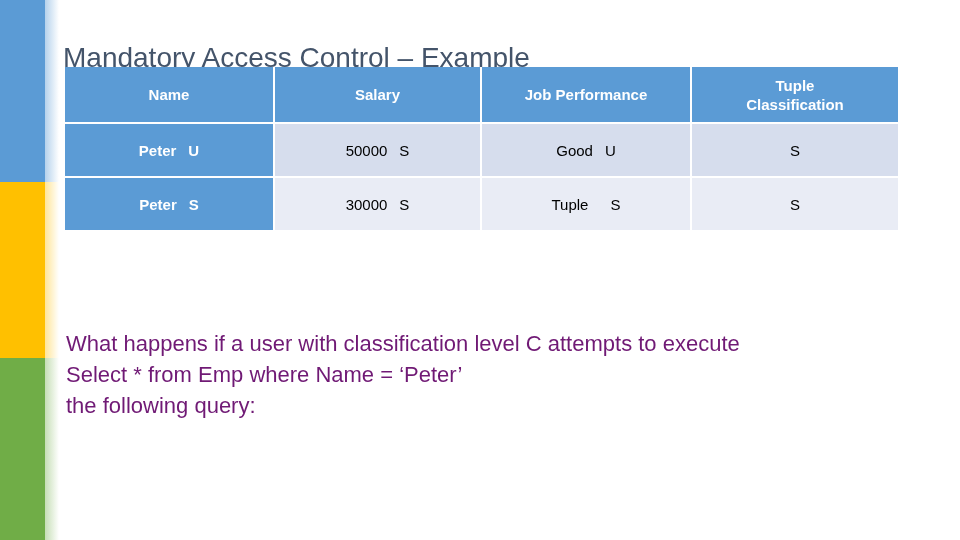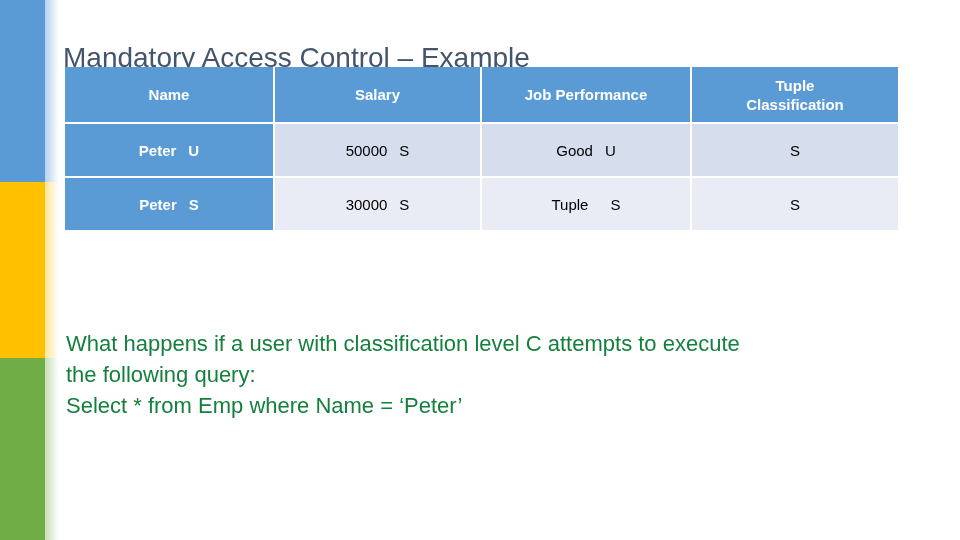--- a/index.html
+++ b/index.html
@@ -102,21 +102,21 @@
   .gap-md { display: inline-block; width: 22px; }
 
   
   #body-text {
     position: absolute;
     left: 66px;
     top: 328px;
     width: 880px;
     font-size: 22px;
     line-height: 31px;
-    color: #15803d;
+    color: #701a75;
   }
   #body-text div { white-space: nowrap; }
 </style>
 </head>
 <body>
 
 <div id="side-rail">
   <div class="rail-block" id="rail-blue"></div>
   <div class="rail-block" id="rail-yellow"></div>
   <div class="rail-block" id="rail-green"></div>
@@ -173,15 +173,15 @@
         <span>Tuple</span><span class="gap-md"></span><span>S</span>
       </td>
       <td class="band-b">S</td>
     </tr>
 
   </tbody>
 </table>
 
 <div id="body-text">
   <div>What happens if a user with classification level C attempts to execute</div>
+  <div>Select * from Emp where Name = ‘Peter’</div>
   <div>the following query:</div>
-  <div>Select * from Emp where Name = ‘Peter’</div>
 </div>
 
 </body></html>

